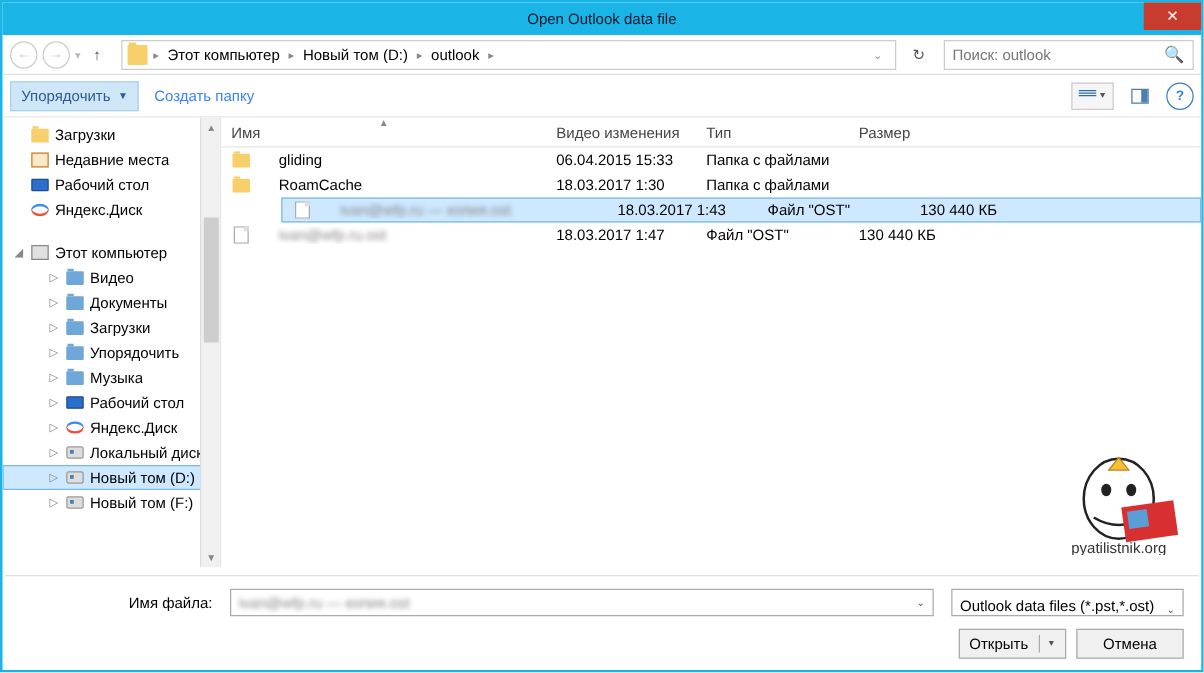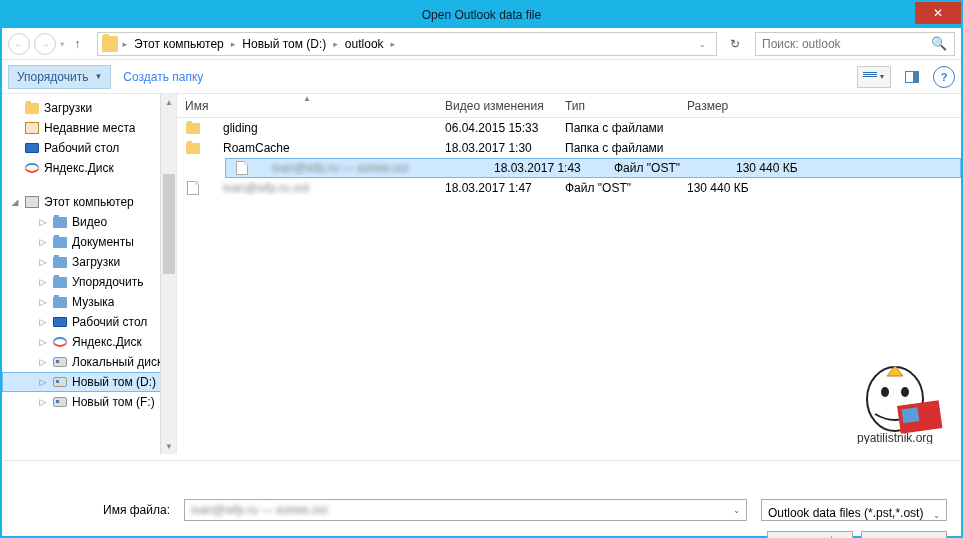--- a/index.html
+++ b/index.html
@@ -71,21 +71,21 @@
 .cell.name{width:260px;display:flex;align-items:center;gap:22px;}
 .cell.date{width:120px;}
 .cell.type{width:122px;}
 .cell.size{width:80px;text-align:left;}
 .file-icon{width:16px;height:14px;display:inline-flex;align-items:center;justify-content:center;}
 .doc-icon{width:12px;height:14px;background:#fff;border:1px solid #aaa;position:relative;}
 .doc-icon::after{content:"";position:absolute;right:-1px;top:-1px;width:4px;height:4px;background:#ddd;}
 .blurred{filter:blur(2px);color:#888;}
 .watermark{position:absolute;right:16px;bottom:92px;width:100px;height:80px;pointer-events:none;}
 .bottom-bar{position:absolute;left:2px;right:2px;bottom:2px;height:74px;border-top:1px solid #e0e0e0;padding:10px 12px;display:flex;flex-direction:column;gap:10px;}
-.filename-row{display:flex;align-items:center;gap:8px;margin-top:28px;}
+.filename-row{display:flex;align-items:center;gap:8px;}
 .filename-label{width:160px;text-align:right;padding-right:6px;}
 .filename-input{flex:1;height:22px;border:1px solid #aaa;padding:0 6px;display:flex;align-items:center;justify-content:space-between;}
 .filetype-select{width:186px;height:22px;border:1px solid #aaa;padding:0 6px;display:flex;align-items:flex-end;justify-content:space-between;margin-left:6px;}
 .chev-sm{font-size:8px;color:#555;}
 .button-row{display:flex;justify-content:flex-end;gap:8px;}
 .dlg-btn{width:86px;height:24px;border:1px solid #aaa;background:#f0f0f0;display:flex;align-items:center;justify-content:center;cursor:pointer;gap:4px;}
 .dlg-btn .chev{font-size:7px;color:#555;margin-left:2px;}
 </style>
 </head>
 <body>

